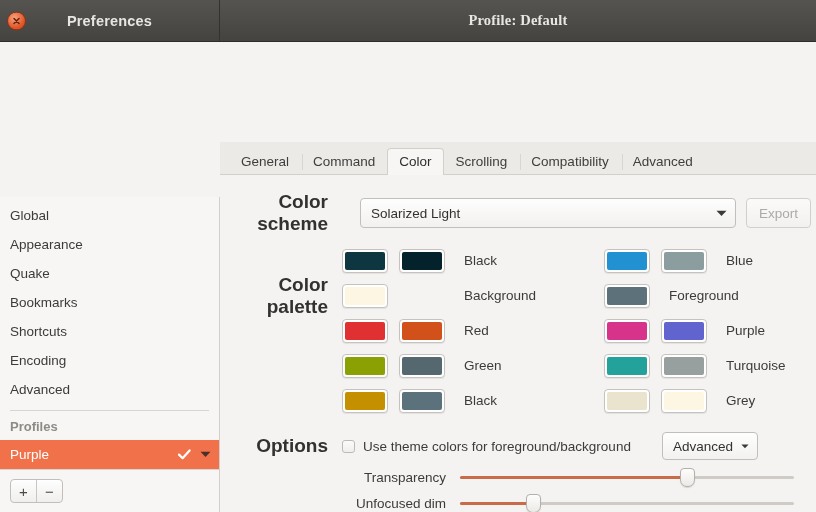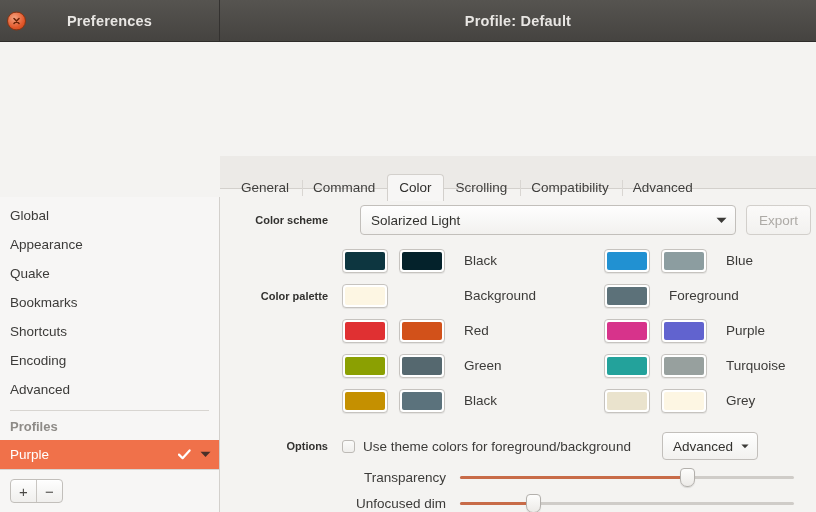--- a/index.html
+++ b/index.html
@@ -40,20 +40,21 @@
     height: 41px;
     box-sizing: border-box;
   }
   .titlebar.left {
     width: 220px;
     flex: 0 0 220px;
     border-right: 1px solid #343230;
   }
   .titlebar.right {
     flex: 1 1 auto;
+    font-family: Liberation Serif, serif;
   }
   .title-text {
     width: 100%;
     text-align: center;
     color: #e8e6e3;
     font-weight: bold;
     font-size: 14.5px;
     letter-spacing: .2px;
   }
   .close-btn {
@@ -185,21 +186,21 @@
     padding: 0 11px;
     height: 26px;
     line-height: 26px;
     font-size: 13.5px;
     color: #3f3e3c;
     border: 1px solid transparent;
     border-bottom: none;
     border-radius: 4px 4px 0 0;
     cursor: pointer;
     position: relative;
-    top: 13px;
+    top: 1px;
   }
   .tab.active {
     background: #f7f6f5;
     border-color: #d3d0cc;
     color: #2f2e2c;
   }
   .tab:not(.active) + .tab:not(.active)::before {
     content: "";
     position: absolute;
     left: 0;
@@ -220,21 +221,21 @@
     align-items: center;
     margin-bottom: 8px;
   }
   .row-label {
     width: 122px;
     flex: 0 0 122px;
     text-align: right;
     padding-right: 14px;
     box-sizing: border-box;
     font-weight: bold;
-    font-size: 11px;
+    font-size: 19px;
     color: #32312f;
   }
 
   
   .combo {
     height: 30px;
     border: 1px solid #c2bfbb;
     border-radius: 4px;
     background: linear-gradient(to bottom, #fefefe, #f2f1ef);
     display: flex;

